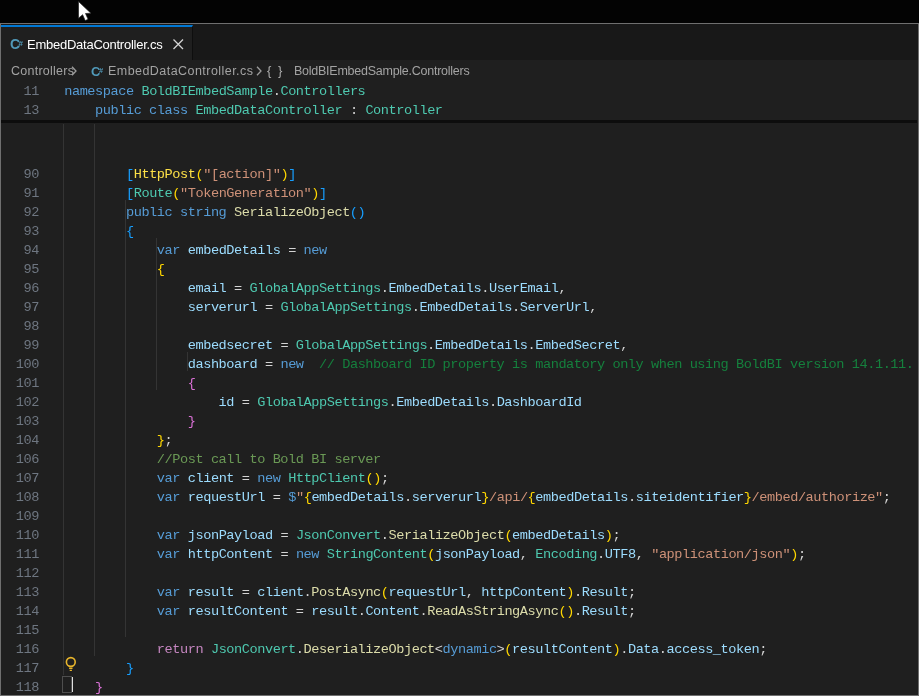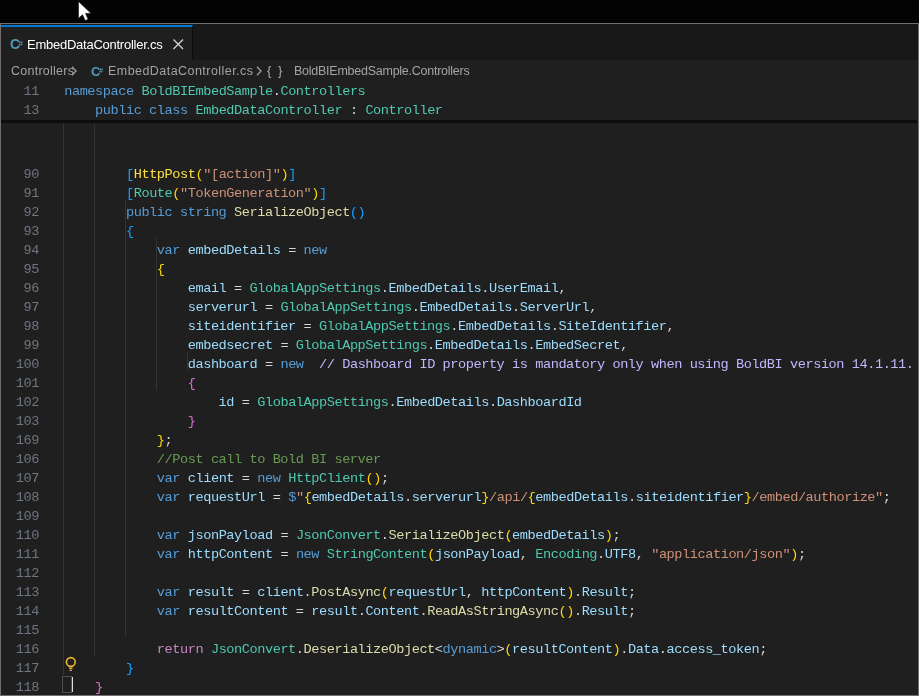--- a/index.html
+++ b/index.html
@@ -61,27 +61,27 @@
 </div>
 <div class="lines mono">
 <div class="row"><span class="ln">90</span><span class="code">        <i style="color:#179fff">[</i><i style="color:#fde047">HttpPost</i><i style="color:#ffd700">(</i><i style="color:#ce9178">"[action]"</i><i style="color:#ffd700">)</i><i style="color:#179fff">]</i></span></div>
 <div class="row"><span class="ln">91</span><span class="code">        <i style="color:#179fff">[</i><i style="color:#4ec9b0">Route</i><i style="color:#ffd700">(</i><i style="color:#ce9178">"TokenGeneration"</i><i style="color:#ffd700">)</i><i style="color:#179fff">]</i></span></div>
 <div class="row"><span class="ln">92</span><span class="code">        <i style="color:#569cd6">public string </i><i style="color:#dcdcaa">SerializeObject</i><i style="color:#179fff">()</i></span></div>
 <div class="row"><span class="ln">93</span><span class="code">        <i style="color:#179fff">{</i></span></div>
 <div class="row"><span class="ln">94</span><span class="code">            <i style="color:#569cd6">var</i> <i style="color:#9cdcfe">embedDetails</i> <i style="color:#d4d4d4">=</i> <i style="color:#569cd6">new</i></span></div>
 <div class="row"><span class="ln">95</span><span class="code">            <i style="color:#ffd700">{</i></span></div>
 <div class="row"><span class="ln">96</span><span class="code">                <i style="color:#9cdcfe">email</i> <i style="color:#d4d4d4">=</i> <i style="color:#4ec9b0">GlobalAppSettings</i><i style="color:#d4d4d4">.</i><i style="color:#9cdcfe">EmbedDetails</i><i style="color:#d4d4d4">.</i><i style="color:#9cdcfe">UserEmail</i><i style="color:#d4d4d4">,</i></span></div>
 <div class="row"><span class="ln">97</span><span class="code">                <i style="color:#9cdcfe">serverurl</i> <i style="color:#d4d4d4">=</i> <i style="color:#4ec9b0">GlobalAppSettings</i><i style="color:#d4d4d4">.</i><i style="color:#9cdcfe">EmbedDetails</i><i style="color:#d4d4d4">.</i><i style="color:#9cdcfe">ServerUrl</i><i style="color:#d4d4d4">,</i></span></div>
-<div class="row"><span class="ln">98</span><span class="code">                <i style="color:#9cdcfe">siteidentifier</i> <i style="color:#d4d4d4">=</i> <i style="color:#4ec9b0">GlobalAppSettings</i><i style="color:#d4d4d4">.</i><i style="color:#9cdcfe">EmbedDetails</i><i style="color:#d4d4d4">.</i><i style="color:#9cdcfe">SiteIdentifier</i><i style="color:#d4d4d4">,</i></span></div>
+<div class="row"><span class="ln">98</span></div>
 <div class="row"><span class="ln">99</span><span class="code">                <i style="color:#9cdcfe">embedsecret</i> <i style="color:#d4d4d4">=</i> <i style="color:#4ec9b0">GlobalAppSettings</i><i style="color:#d4d4d4">.</i><i style="color:#9cdcfe">EmbedDetails</i><i style="color:#d4d4d4">.</i><i style="color:#9cdcfe">EmbedSecret</i><i style="color:#d4d4d4">,</i></span></div>
-<div class="row"><span class="ln">100</span><span class="code">                <i style="color:#9cdcfe">dashboard</i> <i style="color:#d4d4d4">=</i> <i style="color:#569cd6">new</i>  <i style="color:#c4b5fd">// Dashboard ID property is mandatory only when using BoldBI version 14.1.11.</i></span></div>
+<div class="row"><span class="ln">100</span><span class="code">                <i style="color:#9cdcfe">dashboard</i> <i style="color:#d4d4d4">=</i> <i style="color:#569cd6">new</i>  <i style="color:#15803d">// Dashboard ID property is mandatory only when using BoldBI version 14.1.11.</i></span></div>
 <div class="row"><span class="ln">101</span><span class="code">                <i style="color:#da70d6">{</i></span></div>
 <div class="row"><span class="ln">102</span><span class="code">                    <i style="color:#9cdcfe">id</i> <i style="color:#d4d4d4">=</i> <i style="color:#4ec9b0">GlobalAppSettings</i><i style="color:#d4d4d4">.</i><i style="color:#9cdcfe">EmbedDetails</i><i style="color:#d4d4d4">.</i><i style="color:#9cdcfe">DashboardId</i></span></div>
 <div class="row"><span class="ln">103</span><span class="code">                <i style="color:#da70d6">}</i></span></div>
-<div class="row"><span class="ln">169</span><span class="code">            <i style="color:#ffd700">}</i><i style="color:#d4d4d4">;</i></span></div>
+<div class="row"><span class="ln">104</span><span class="code">            <i style="color:#ffd700">}</i><i style="color:#d4d4d4">;</i></span></div>
 <div class="row"><span class="ln">106</span><span class="code">            <i style="color:#6a9955">//Post call to Bold BI server</i></span></div>
 <div class="row"><span class="ln">107</span><span class="code">            <i style="color:#569cd6">var</i> <i style="color:#9cdcfe">client</i> <i style="color:#d4d4d4">=</i> <i style="color:#569cd6">new</i> <i style="color:#4ec9b0">HttpClient</i><i style="color:#ffd700">(</i><i style="color:#ffd700">)</i><i style="color:#d4d4d4">;</i></span></div>
 <div class="row"><span class="ln">108</span><span class="code">            <i style="color:#569cd6">var</i> <i style="color:#9cdcfe">requestUrl</i> <i style="color:#d4d4d4">=</i> <i style="color:#569cd6">$</i><i style="color:#ce9178">"</i><i style="color:#ffd700">{</i><i style="color:#9cdcfe">embedDetails</i><i style="color:#d4d4d4">.</i><i style="color:#9cdcfe">serverurl</i><i style="color:#ffd700">}</i><i style="color:#ce9178">/api/</i><i style="color:#ffd700">{</i><i style="color:#9cdcfe">embedDetails</i><i style="color:#d4d4d4">.</i><i style="color:#9cdcfe">siteidentifier</i><i style="color:#ffd700">}</i><i style="color:#ce9178">/embed/authorize"</i><i style="color:#d4d4d4">;</i></span></div>
 <div class="row"><span class="ln">109</span><span class="code"></span></div>
 <div class="row"><span class="ln">110</span><span class="code">            <i style="color:#569cd6">var</i> <i style="color:#9cdcfe">jsonPayload</i> <i style="color:#d4d4d4">=</i> <i style="color:#4ec9b0">JsonConvert</i><i style="color:#d4d4d4">.</i><i style="color:#dcdcaa">SerializeObject</i><i style="color:#ffd700">(</i><i style="color:#9cdcfe">embedDetails</i><i style="color:#ffd700">)</i><i style="color:#d4d4d4">;</i></span></div>
 <div class="row"><span class="ln">111</span><span class="code">            <i style="color:#569cd6">var</i> <i style="color:#9cdcfe">httpContent</i> <i style="color:#d4d4d4">=</i> <i style="color:#569cd6">new</i> <i style="color:#4ec9b0">StringContent</i><i style="color:#ffd700">(</i><i style="color:#9cdcfe">jsonPayload</i><i style="color:#d4d4d4">,</i> <i style="color:#4ec9b0">Encoding</i><i style="color:#d4d4d4">.</i><i style="color:#9cdcfe">UTF8</i><i style="color:#d4d4d4">,</i> <i style="color:#ce9178">"application/json"</i><i style="color:#ffd700">)</i><i style="color:#d4d4d4">;</i></span></div>
 <div class="row"><span class="ln">112</span><span class="code"></span></div>
 <div class="row"><span class="ln">113</span><span class="code">            <i style="color:#569cd6">var</i> <i style="color:#9cdcfe">result</i> <i style="color:#d4d4d4">=</i> <i style="color:#9cdcfe">client</i><i style="color:#d4d4d4">.</i><i style="color:#dcdcaa">PostAsync</i><i style="color:#ffd700">(</i><i style="color:#9cdcfe">requestUrl</i><i style="color:#d4d4d4">,</i> <i style="color:#9cdcfe">httpContent</i><i style="color:#ffd700">)</i><i style="color:#d4d4d4">.</i><i style="color:#9cdcfe">Result</i><i style="color:#d4d4d4">;</i></span></div>
 <div class="row"><span class="ln">114</span><span class="code">            <i style="color:#569cd6">var</i> <i style="color:#9cdcfe">resultContent</i> <i style="color:#d4d4d4">=</i> <i style="color:#9cdcfe">result</i><i style="color:#d4d4d4">.</i><i style="color:#9cdcfe">Content</i><i style="color:#d4d4d4">.</i><i style="color:#dcdcaa">ReadAsStringAsync</i><i style="color:#ffd700">(</i><i style="color:#ffd700">)</i><i style="color:#d4d4d4">.</i><i style="color:#9cdcfe">Result</i><i style="color:#d4d4d4">;</i></span></div>
 <div class="row"><span class="ln">115</span><span class="code"></span></div>

